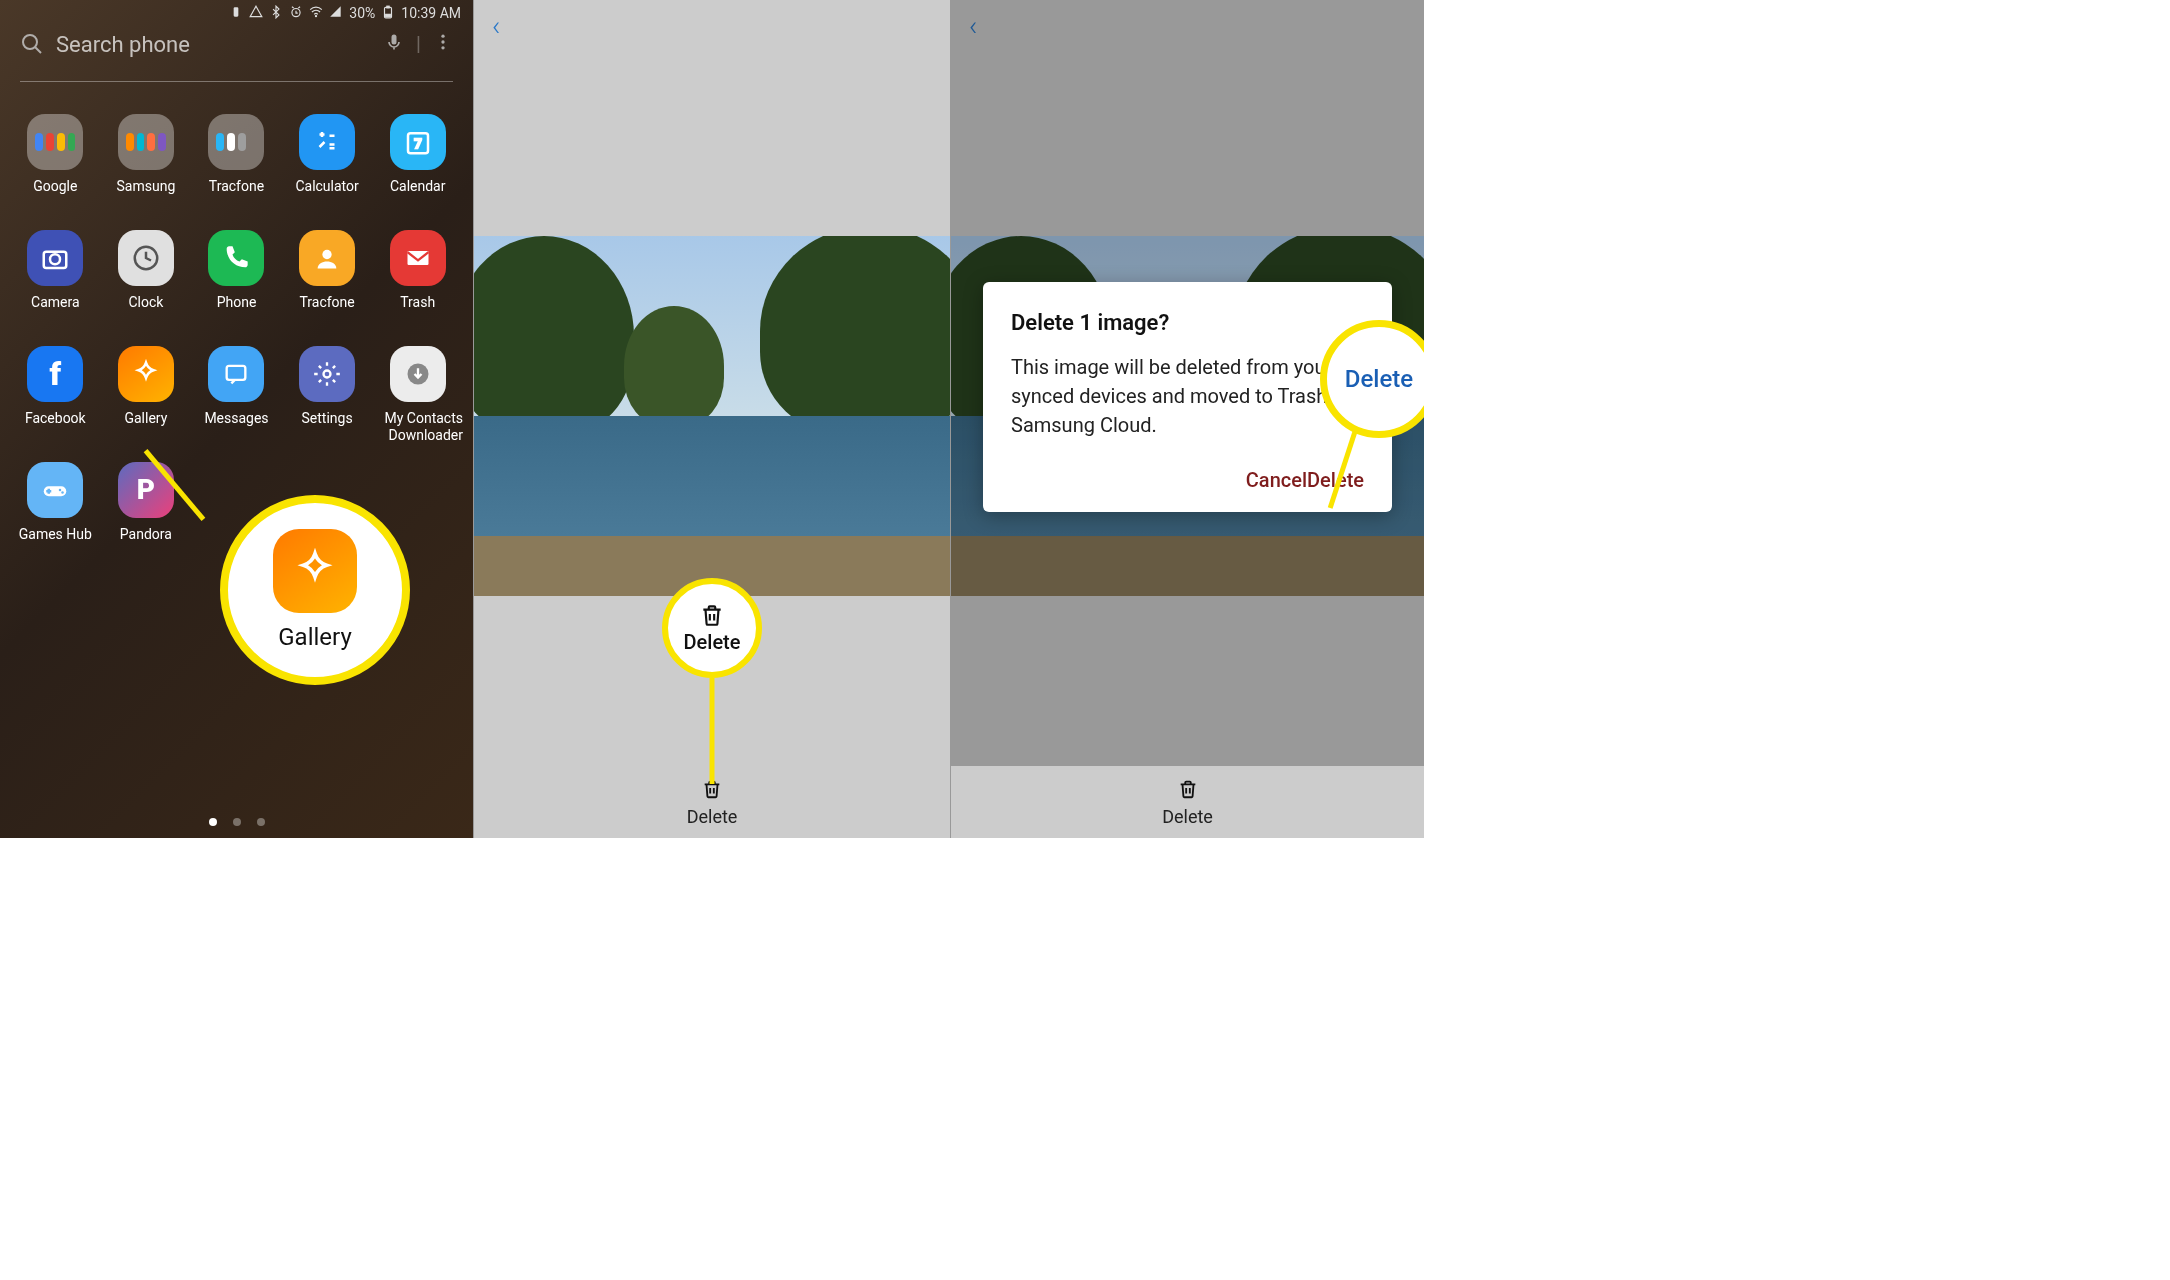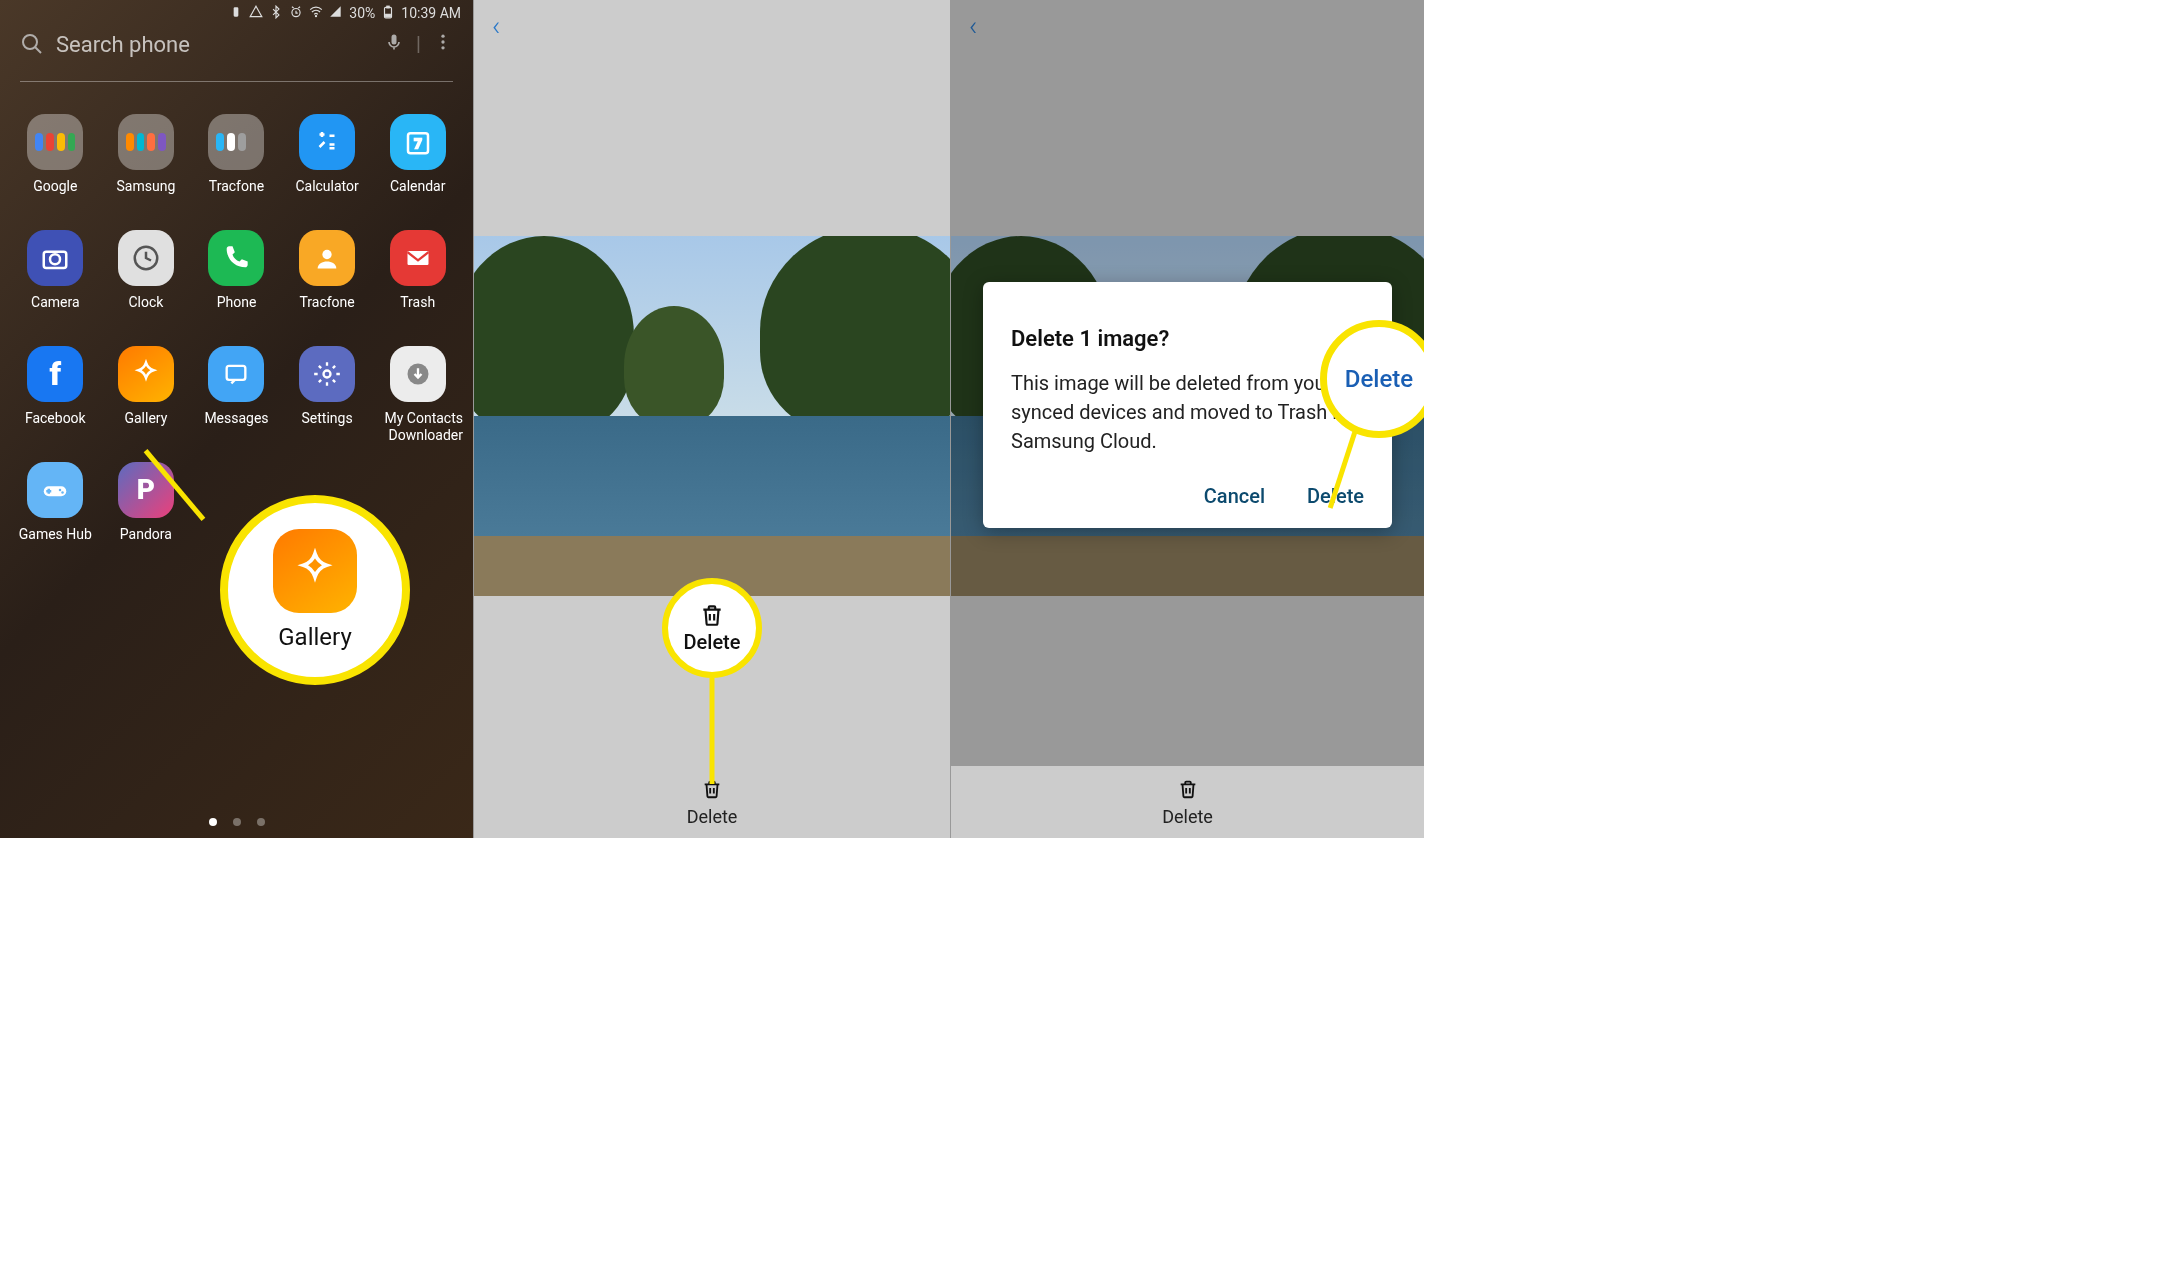--- a/index.html
+++ b/index.html
@@ -39,24 +39,24 @@
   .treeA { left: -20px; width: 180px; height: 200px; background: #2a4520; }
   .treeB { left: 150px; width: 100px; height: 120px; background: #3a5528; bottom: 170px; }
   .treeC { right: -30px; width: 220px; height: 210px; background: #2a4520; }
   .lake { position: absolute; left: 0; right: 0; top: 180px; height: 120px; background: linear-gradient(#3a6a88, #4a7a98); }
   .ground { position: absolute; left: 0; right: 0; bottom: 0; height: 60px; background: #8a7a5a; }
   .overlay-dim { position: absolute; inset: 0; background: rgba(0,0,0,0.25); }
 
   .bottombar2 { position: absolute; bottom: 0; left: 0; right: 0; height: 72px; background: #cccccc; display: flex; flex-direction: column; align-items: center; justify-content: center; gap: 2px; color: #222; font-size: 18px; }
 
   
-  .dialog { position: absolute; left: 32px; right: 32px; top: 282px; background: #fff; border-radius: 6px; padding: 44px 28px 20px 28px; box-shadow: 0 4px 20px rgba(0,0,0,0.3); z-index: 10; }
+  .dialog { position: absolute; left: 32px; right: 32px; top: 282px; background: #fff; border-radius: 6px; padding: 28px 28px 20px 28px; box-shadow: 0 4px 20px rgba(0,0,0,0.3); z-index: 10; }
   .dialog-title { font-size: 22px; font-weight: 600; color: #111; margin-bottom: 18px; }
   .dialog-body { font-size: 20px; color: #222; line-height: 1.45; margin-bottom: 28px; }
-  .dialog-actions { display: flex; justify-content: flex-end; gap: 42px; font-size: 20px; font-weight: 500; color: #0c4a6e; }
+  .dialog-actions { display: flex; justify-content: flex-end; font-size: 20px; font-weight: 500; color: #7f1d1d; }
 
   
   .bubble2 { position: absolute; left: 50%; transform: translateX(-50%); top: 578px; width: 100px; height: 100px; background: #fff; border: 6px solid #f9e400; border-radius: 50%; display: flex; flex-direction: column; align-items: center; justify-content: center; z-index: 30; gap: 2px; font-size: 20px; font-weight: 500; color: #111; }
   .line2 { position: absolute; left: 50%; transform: translateX(-50%); top: 678px; width: 5px; height: 106px; background: #f9e400; z-index: 25; }
 
   
   .bubble3 { position: absolute; right: -14px; top: 320px; width: 118px; height: 118px; background: #fff; border: 7px solid #f9e400; border-radius: 50%; display: flex; align-items: center; justify-content: center; z-index: 30; font-size: 24px; font-weight: 500; color: #1a5fb4; }
   .line3 { position: absolute; right: 66px; top: 430px; width: 5px; height: 82px; background: #f9e400; z-index: 25; transform: rotate(18deg); transform-origin: top center; }
 
   .gallery-big { display:flex; flex-direction:column; align-items:center; color:#111; }

